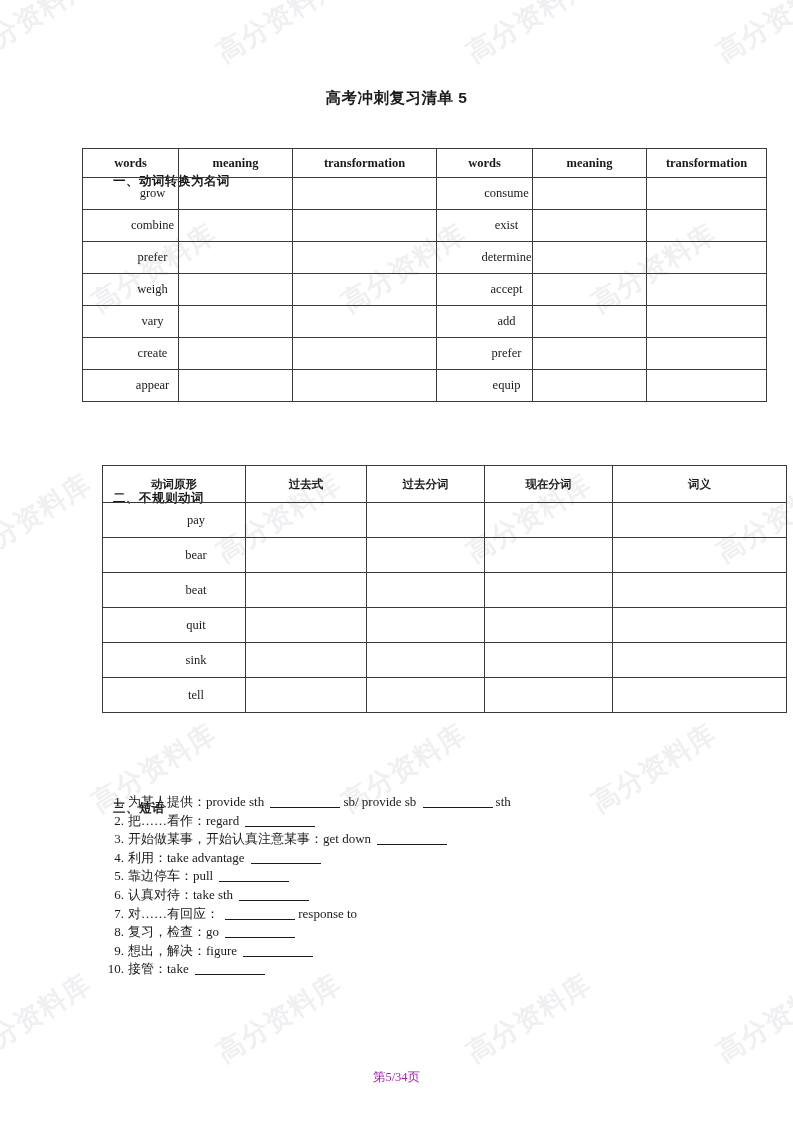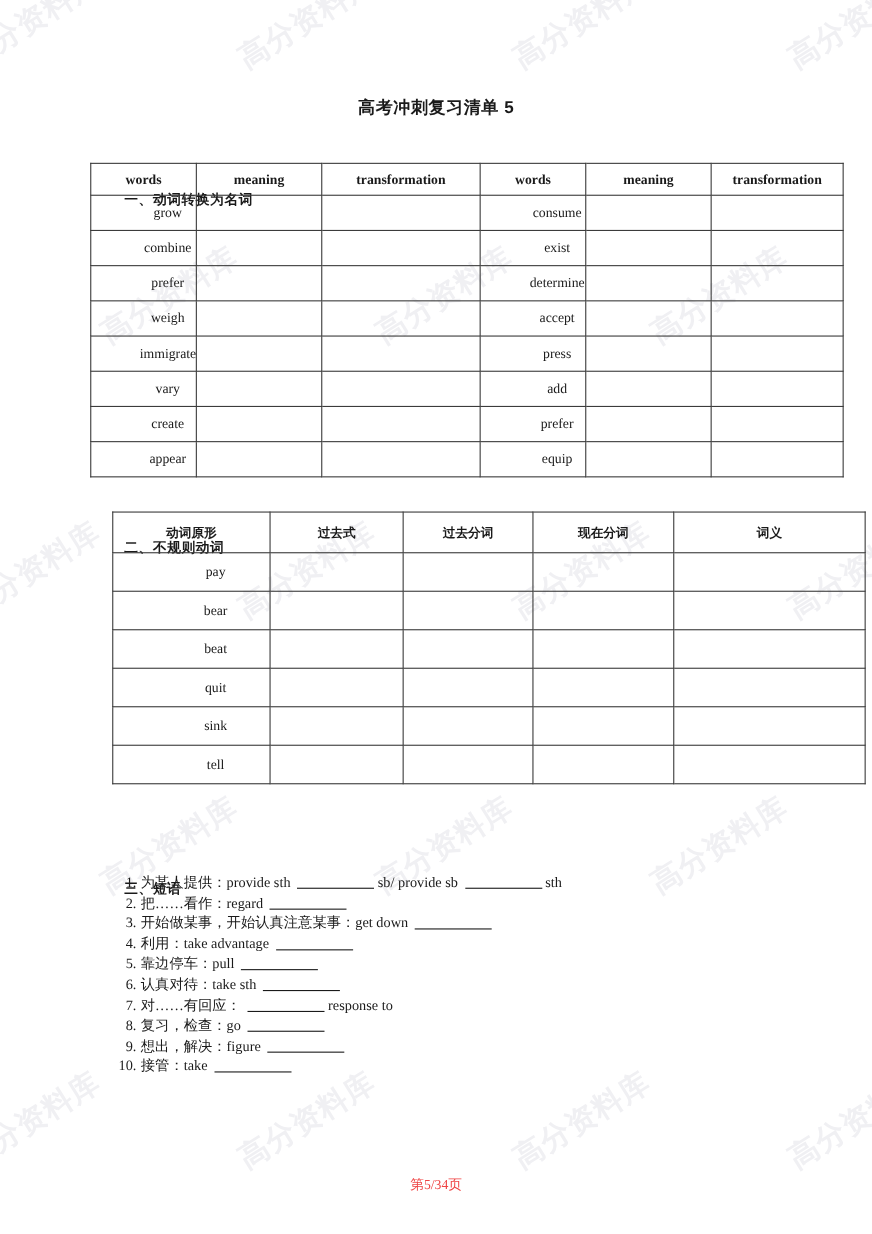--- a/index.html
+++ b/index.html
@@ -134,21 +134,21 @@
   .blank-md { width: 70px; }
 
   .page-footer {
     position: absolute;
     top: 1069px;
     left: 0;
     width: 793px;
     text-align: center;
     font-family: "Liberation Serif", "DejaVu Serif", serif;
     font-size: 12.5px;
-    color: #ef4444;
+    color: #a21caf;
   }
 </style>
 </head>
 <body>
 
 <div id="watermark-layer">
     <span class="wm" style="left: -40px; top: 40px; color: rgb(240, 240, 243);">高分资料库</span>
     <span class="wm" style="left: 210px; top: 40px; color: rgb(240, 240, 243);">高分资料库</span>
     <span class="wm" style="left: 460px; top: 40px; color: rgb(240, 240, 243);">高分资料库</span>
     <span class="wm" style="left: 710px; top: 40px; color: rgb(240, 240, 243);">高分资料库</span>
@@ -220,28 +220,20 @@
         </tr>
         <tr>
           <td class="word">weigh</td>
           <td></td>
           <td></td>
           <td class="word">accept</td>
           <td></td>
           <td></td>
         </tr>
         <tr>
-          <td class="word">immigrate</td>
-          <td></td>
-          <td></td>
-          <td class="word">press</td>
-          <td></td>
-          <td></td>
-        </tr>
-        <tr>
           <td class="word">vary</td>
           <td></td>
           <td></td>
           <td class="word">add</td>
           <td></td>
           <td></td>
         </tr>
         <tr>
           <td class="word">create</td>
           <td></td>

